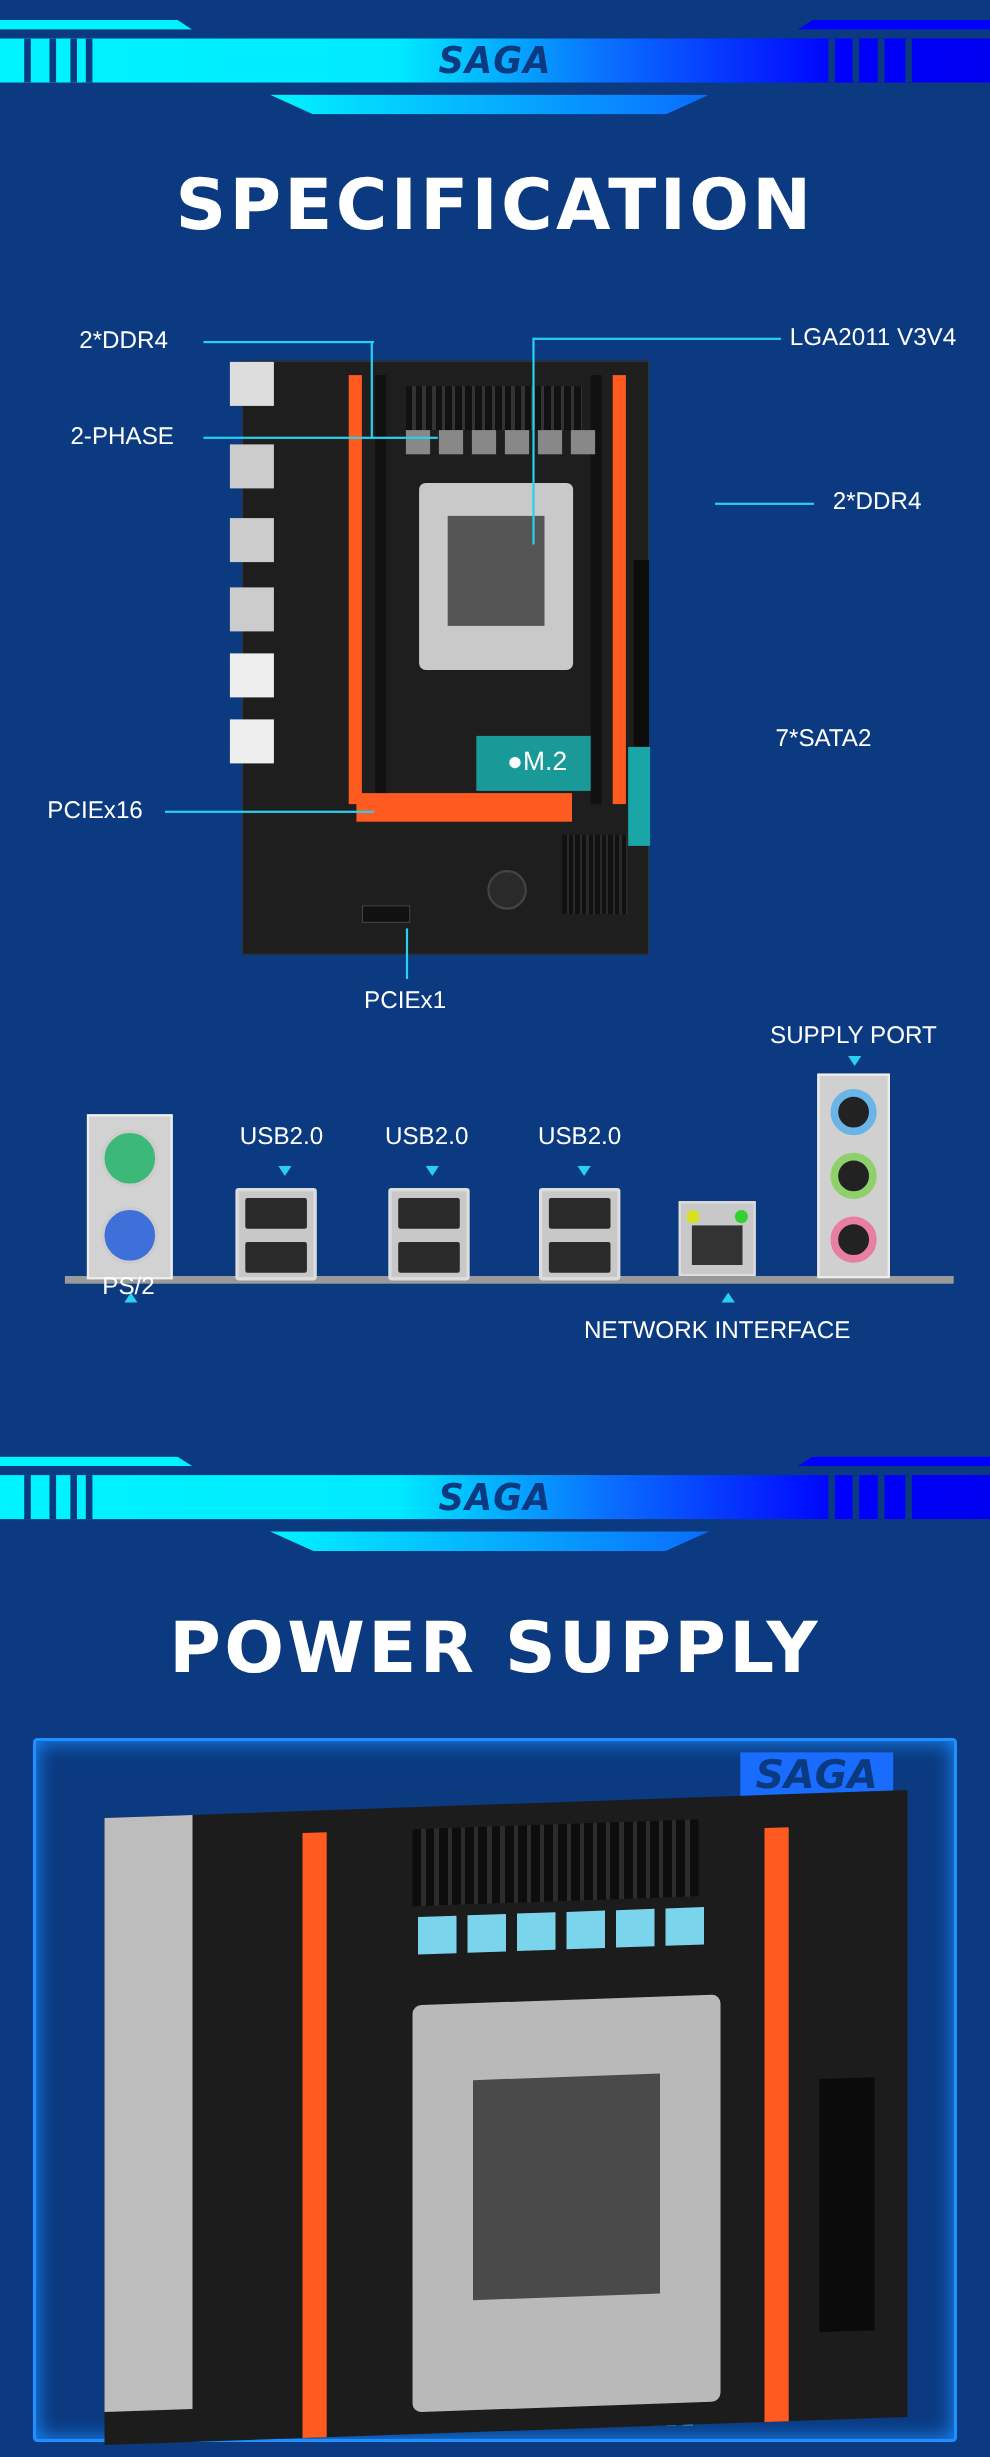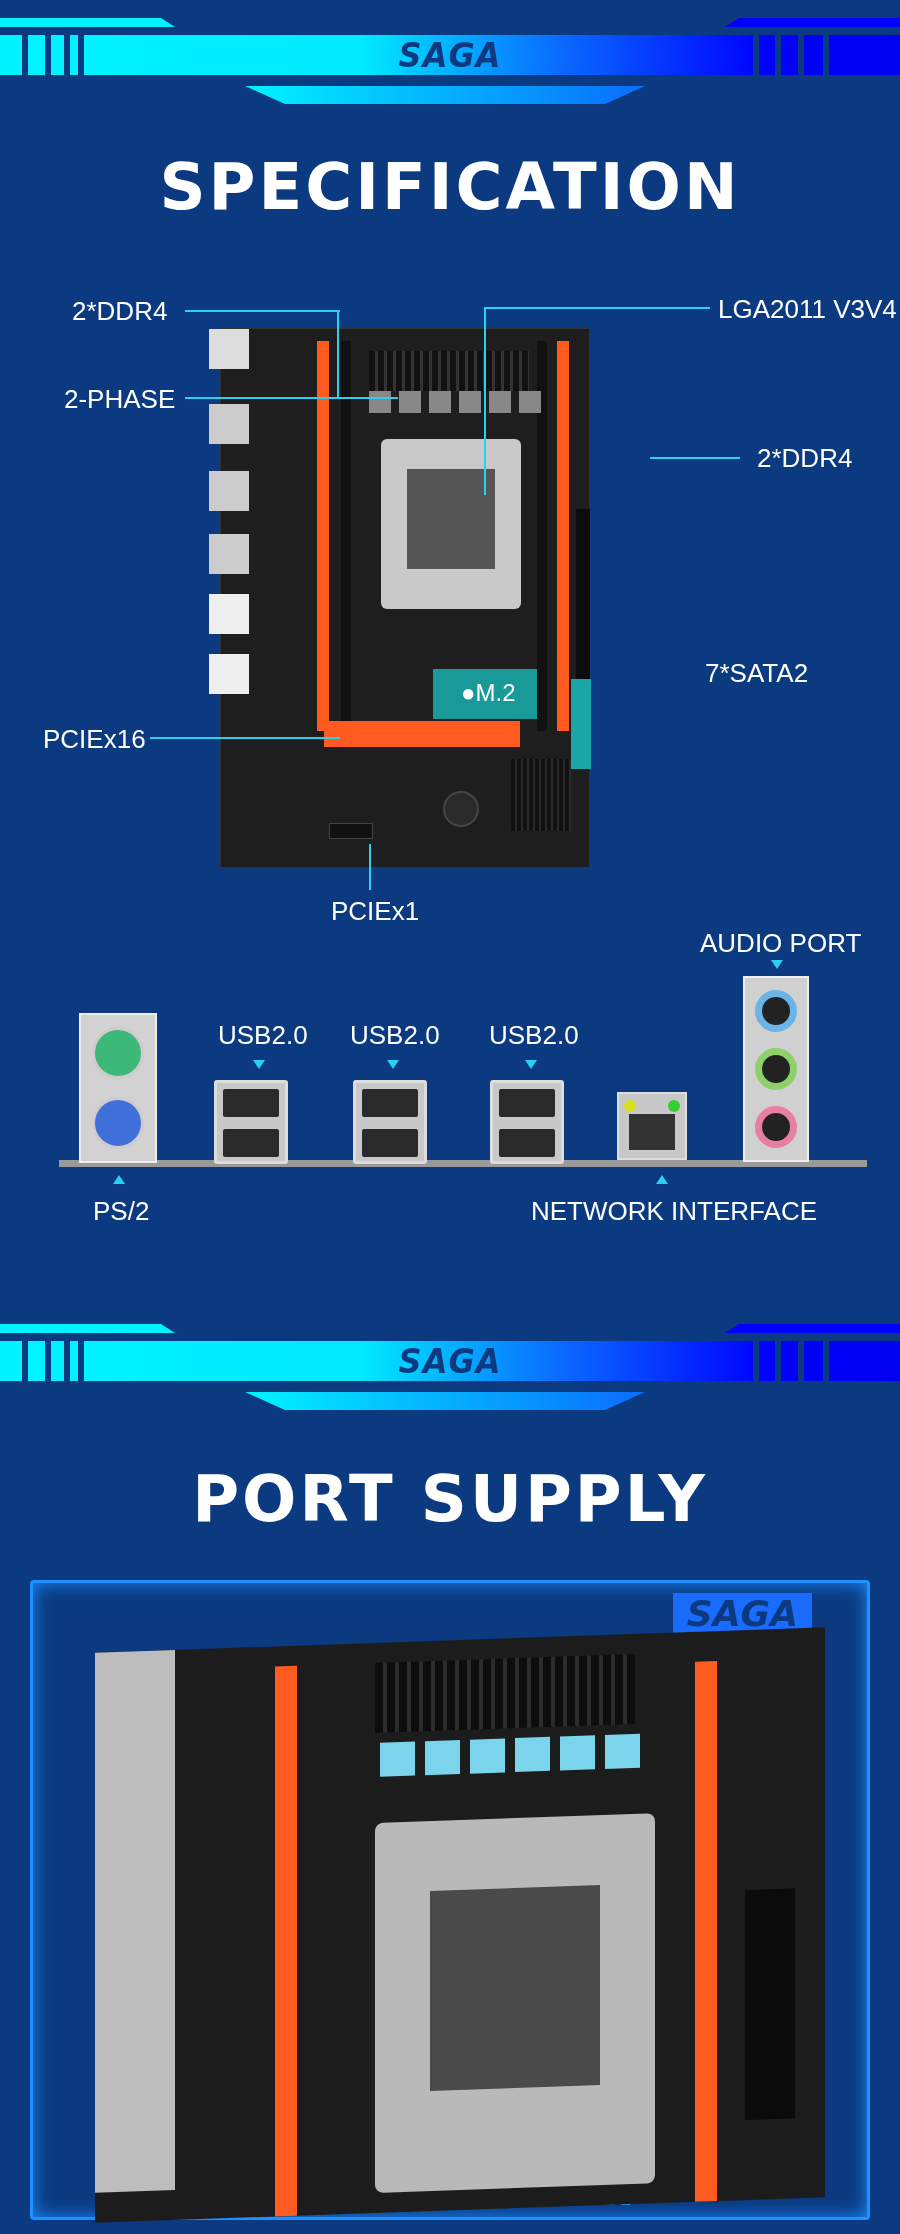--- a/index.html
+++ b/index.html
@@ -6,21 +6,21 @@
 body{width:900px;height:2234px;background:#0b3a80;font-family:"Liberation Sans",sans-serif;color:#fff;position:relative;overflow:hidden}
 .abs{position:absolute}
 .banner{position:absolute;left:0;width:900px;height:120px}
 .banner .bar{position:absolute;left:0;top:35px;width:900px;height:40px;background:linear-gradient(90deg,#00f4ff 0%,#00eaff 40%,#0a6cff 62%,#0000ff 85%,#0000f0 100%)}
 .banner .gap{position:absolute;top:35px;height:40px;width:6px;background:#0b3a80}
 .banner .topl{position:absolute;left:0;top:18px;width:175px;height:9px;background:#00f4ff;clip-path:polygon(0 0,92% 0,100% 100%,0 100%)}
 .banner .topr{position:absolute;right:0;top:18px;width:175px;height:9px;background:#0000ff;clip-path:polygon(8% 0,100% 0,100% 100%,0 100%)}
 .banner .bot{position:absolute;left:245px;top:86px;width:400px;height:18px;background:linear-gradient(90deg,#00f4ff,#0a6cff);clip-path:polygon(0 0,100% 0,90% 100%,10% 100%)}
 .banner .logo{position:absolute;left:0;top:35px;width:900px;height:40px;text-align:center;font:italic 900 32px/40px "DejaVu Sans",sans-serif;color:#0b3a80;letter-spacing:1px;transform:scaleY(1.05)}
 .title{position:absolute;left:0;width:900px;text-align:center;font:900 64px "DejaVu Sans",sans-serif;letter-spacing:3px;color:#fff}
-.lbl{position:absolute;font-size:26px;color:#fff;white-space:nowrap}
+.lbl{position:absolute;font-size:22px;color:#fff;white-space:nowrap}
 .line{position:absolute;background:#29d0f0}
 .board{position:absolute;background:#222;border:1px solid #333}
 .tri{position:absolute;width:0;height:0;border-left:6px solid transparent;border-right:6px solid transparent}
 .tri.down{border-top:9px solid #29d0f0}
 .tri.up{border-bottom:9px solid #29d0f0}
 .usb{position:absolute;width:74px;height:84px;background:#c8c8c8;border:3px solid #ddd;border-radius:3px}
 .usb .slot{position:absolute;left:6px;right:6px;height:28px;background:#2a2a2a;border-radius:2px}
 </style>
 </head>
 <body>
@@ -103,21 +103,21 @@
 <div class="lbl" style="left:757px;top:443px">2*DDR4</div>
 
 <div class="lbl" style="left:705px;top:658px">7*SATA2</div>
 
 <div class="line" style="left:150px;top:737px;width:190px;height:2px"></div>
 <div class="lbl" style="left:43px;top:724px">PCIEx16</div>
 
 <div class="line" style="left:369px;top:844px;width:2px;height:46px"></div>
 <div class="lbl" style="left:331px;top:896px">PCIEx1</div>
 
-<div class="lbl" style="left:700px;top:928px">AUDIO PORT</div>
+<div class="lbl" style="left:700px;top:928px">SUPPLY PORT</div>
 <div class="tri down" style="left:771px;top:960px"></div>
 
 <div class="lbl" style="left:218px;top:1020px">USB2.0</div>
 <div class="lbl" style="left:350px;top:1020px">USB2.0</div>
 <div class="lbl" style="left:489px;top:1020px">USB2.0</div>
 <div class="tri down" style="left:253px;top:1060px"></div>
 <div class="tri down" style="left:387px;top:1060px"></div>
 <div class="tri down" style="left:525px;top:1060px"></div>
 
 <div class="abs" style="left:59px;top:1160px;width:808px;height:7px;background:#9a9a9a"></div>
@@ -146,41 +146,41 @@
   <div class="abs" style="left:10px;top:20px;width:46px;height:36px;background:#333"></div>
 </div>
 
 <div class="abs" style="left:743px;top:976px;width:66px;height:186px;background:#d0d0d0;border:2px solid #eee">
   <div class="abs" style="left:10px;top:12px;width:42px;height:42px;border-radius:50%;background:#222;border:7px solid #6ab4e8"></div>
   <div class="abs" style="left:10px;top:70px;width:42px;height:42px;border-radius:50%;background:#222;border:7px solid #8ed06a"></div>
   <div class="abs" style="left:10px;top:128px;width:42px;height:42px;border-radius:50%;background:#222;border:7px solid #e87ea0"></div>
 </div>
 
 <div class="tri up" style="left:113px;top:1175px"></div>
-<div class="lbl" style="left:93px;top:1196px">PS/2</div>
+<div class="lbl" style="left:93px;top:1156px">PS/2</div>
 <div class="tri up" style="left:656px;top:1175px"></div>
 <div class="lbl" style="left:531px;top:1196px">NETWORK INTERFACE</div>
 
 <div class="banner" style="top:1306px">
   <div class="topl"></div>
   <div class="topr"></div>
   <div class="bar"></div>
   <div class="gap" style="left:22px"></div>
     <div class="gap" style="left:45px"></div>
     <div class="gap" style="left:64px"></div>
     <div class="gap" style="left:78px"></div>
   <div class="gap" style="left:753px"></div>
     <div class="gap" style="left:775px"></div>
     <div class="gap" style="left:798px"></div>
     <div class="gap" style="left:823px"></div>
   <div class="logo">SAGA</div>
   <div class="bot"></div>
 </div>
 
-<div class="title" style="top:1462px">PORT SUPPLY</div>
+<div class="title" style="top:1462px">POWER SUPPLY</div>
 
 <div class="abs" style="left:30px;top:1580px;width:840px;height:640px;border:3px solid #1e90ff;border-radius:4px;box-shadow:0 0 18px #1a8cff inset">
   <div class="abs" style="right:55px;top:10px;font:italic 900 36px 'DejaVu Sans',sans-serif;color:#0b3a80;background:#1a6cff;padding:0 14px">SAGA</div>
   <div class="abs" style="left:100px;bottom:12px;width:500px;height:14px;background:repeating-linear-gradient(115deg,#29a8ff 0 8px,transparent 8px 14px)"></div>
 </div>
 <div class="abs" style="left:95px;top:1640px;width:730px;height:570px;background:#1c1c1c;transform:skewY(-2deg)">
   <div class="abs" style="left:0;top:0;width:80px;height:540px;background:#bdbdbd"></div>
   <div class="abs" style="left:180px;top:20px;width:22px;height:550px;background:#ff5a1f"></div>
   <div class="abs" style="left:600px;top:30px;width:22px;height:540px;background:#ff5a1f"></div>
   <div class="abs" style="left:280px;top:20px;width:260px;height:70px;background:repeating-linear-gradient(90deg,#0d0d0d 0 8px,#2c2c2c 8px 12px)"></div>

